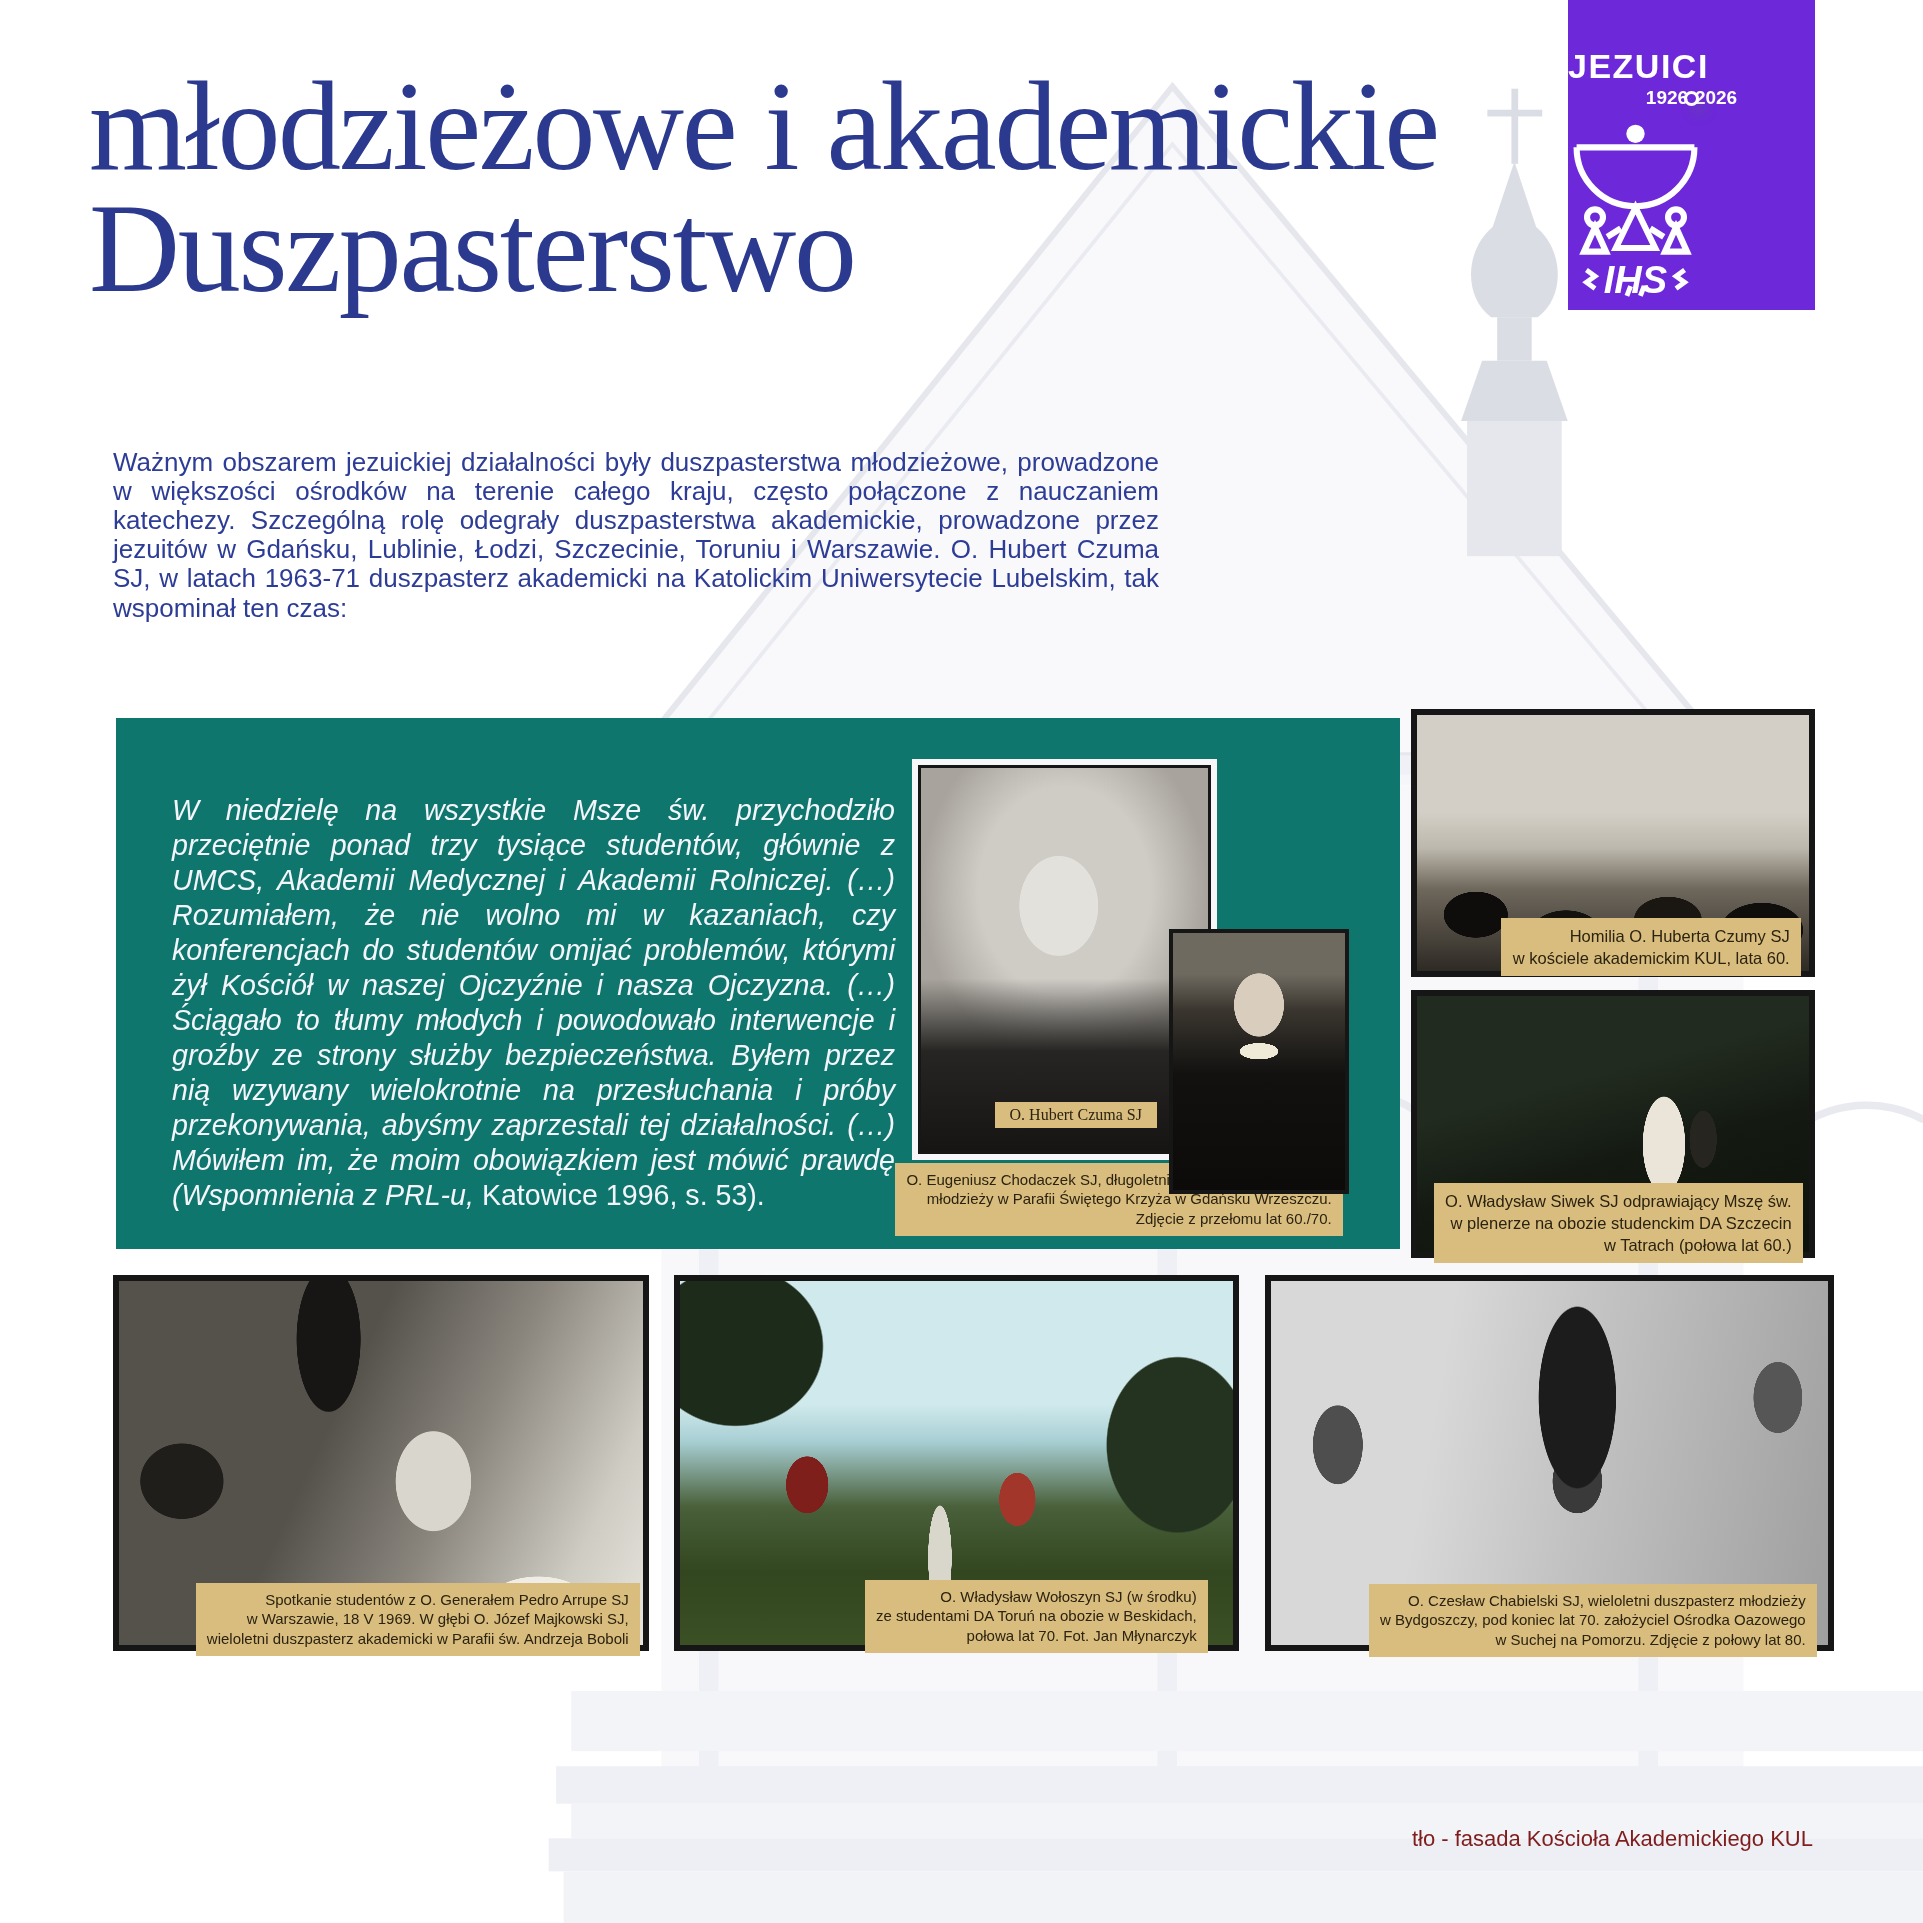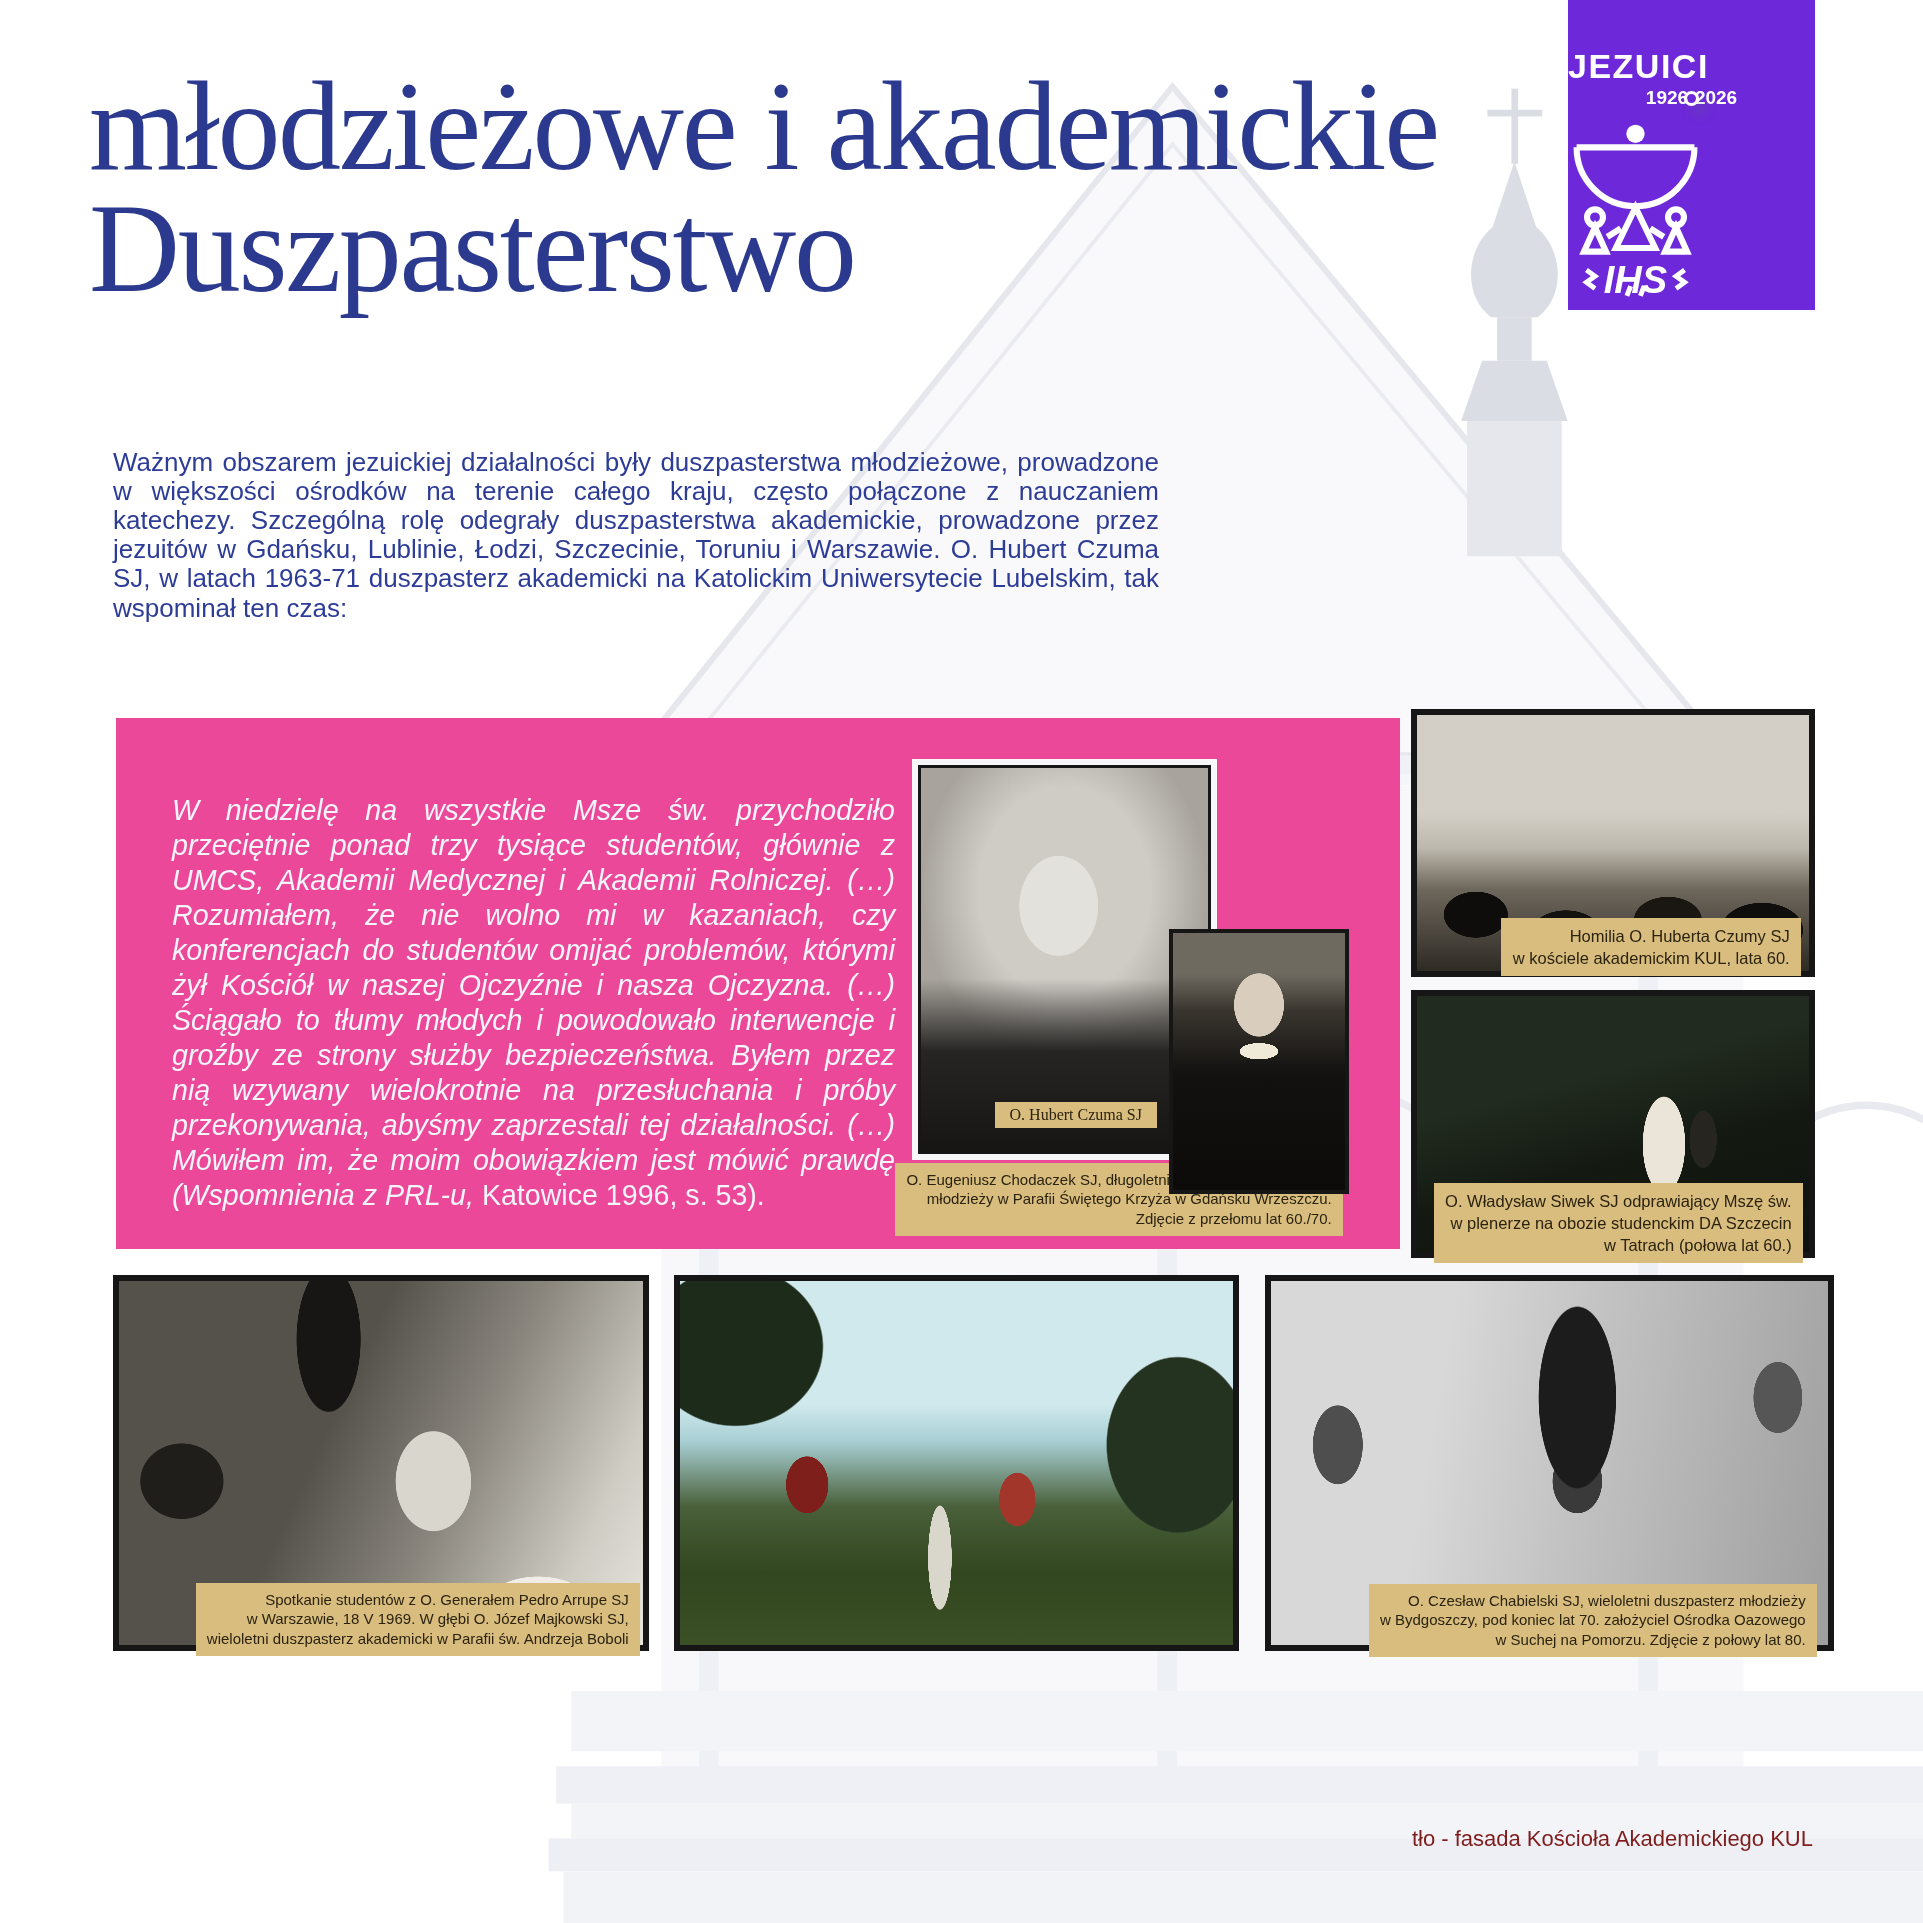--- a/index.html
+++ b/index.html
@@ -20,21 +20,21 @@
                    margin-top:1px;font-size:19px;font-weight:bold;}
   .logo-box .ring{display:inline-block;width:15px;height:15px;border:3px solid #fff;border-radius:50%;}
   .logo-box svg{margin-top:6px;}
 
   
   .intro{position:absolute;left:113px;top:448px;width:1046px;z-index:2;color:#2d3c96;
          font-size:26px;line-height:1.12;text-align:justify;}
 
   
   .quote-panel{position:absolute;left:116px;top:718px;width:1284px;height:531px;
-               background:#ec4899;z-index:1;}
+               background:#0f766e;z-index:1;}
   .quote-text{position:absolute;left:56px;top:75px;width:723px;color:#f4f5fa;
               font-size:28.6px;line-height:35px;font-style:italic;text-align:justify;}
   .quote-text .roman{font-style:normal;}
 
   
   .photo{position:absolute;box-sizing:border-box;border:6px solid #161616;z-index:2;
          background-color:#777;}
   .photo-czuma{left:918px;top:765px;width:293px;height:389px;border-width:3.8px;
       box-shadow:0 0 0 6px #f7f7f9;
       background-image:
@@ -207,20 +207,25 @@
   </div>
 
   <div class="photo photo-arrupe"></div>
   <div class="caption caption-arrupe">
     <div>Spotkanie studentów z O. Generałem Pedro Arrupe SJ</div>
     <div>w Warszawie, 18 V 1969. W głębi O. Józef Majkowski SJ,</div>
     <div>wieloletni duszpasterz akademicki w Parafii św. Andrzeja Boboli</div>
   </div>
 
   <div class="photo photo-woloszyn"></div>
+  <div class="caption caption-woloszyn">
+    <div>O. Władysław Wołoszyn SJ (w środku)</div>
+    <div>ze studentami DA Toruń na obozie w Beskidach,</div>
+    <div>połowa lat 70. Fot. Jan Młynarczyk</div>
+  </div>
 
   <div class="photo photo-chabielski"></div>
   <div class="caption caption-chabielski">
     <div>O. Czesław Chabielski SJ, wieloletni duszpasterz młodzieży</div>
     <div>w Bydgoszczy, pod koniec lat 70. założyciel Ośrodka Oazowego</div>
     <div>w Suchej na Pomorzu. Zdjęcie z połowy lat 80.</div>
   </div>
 
   <div class="centenary">
     

